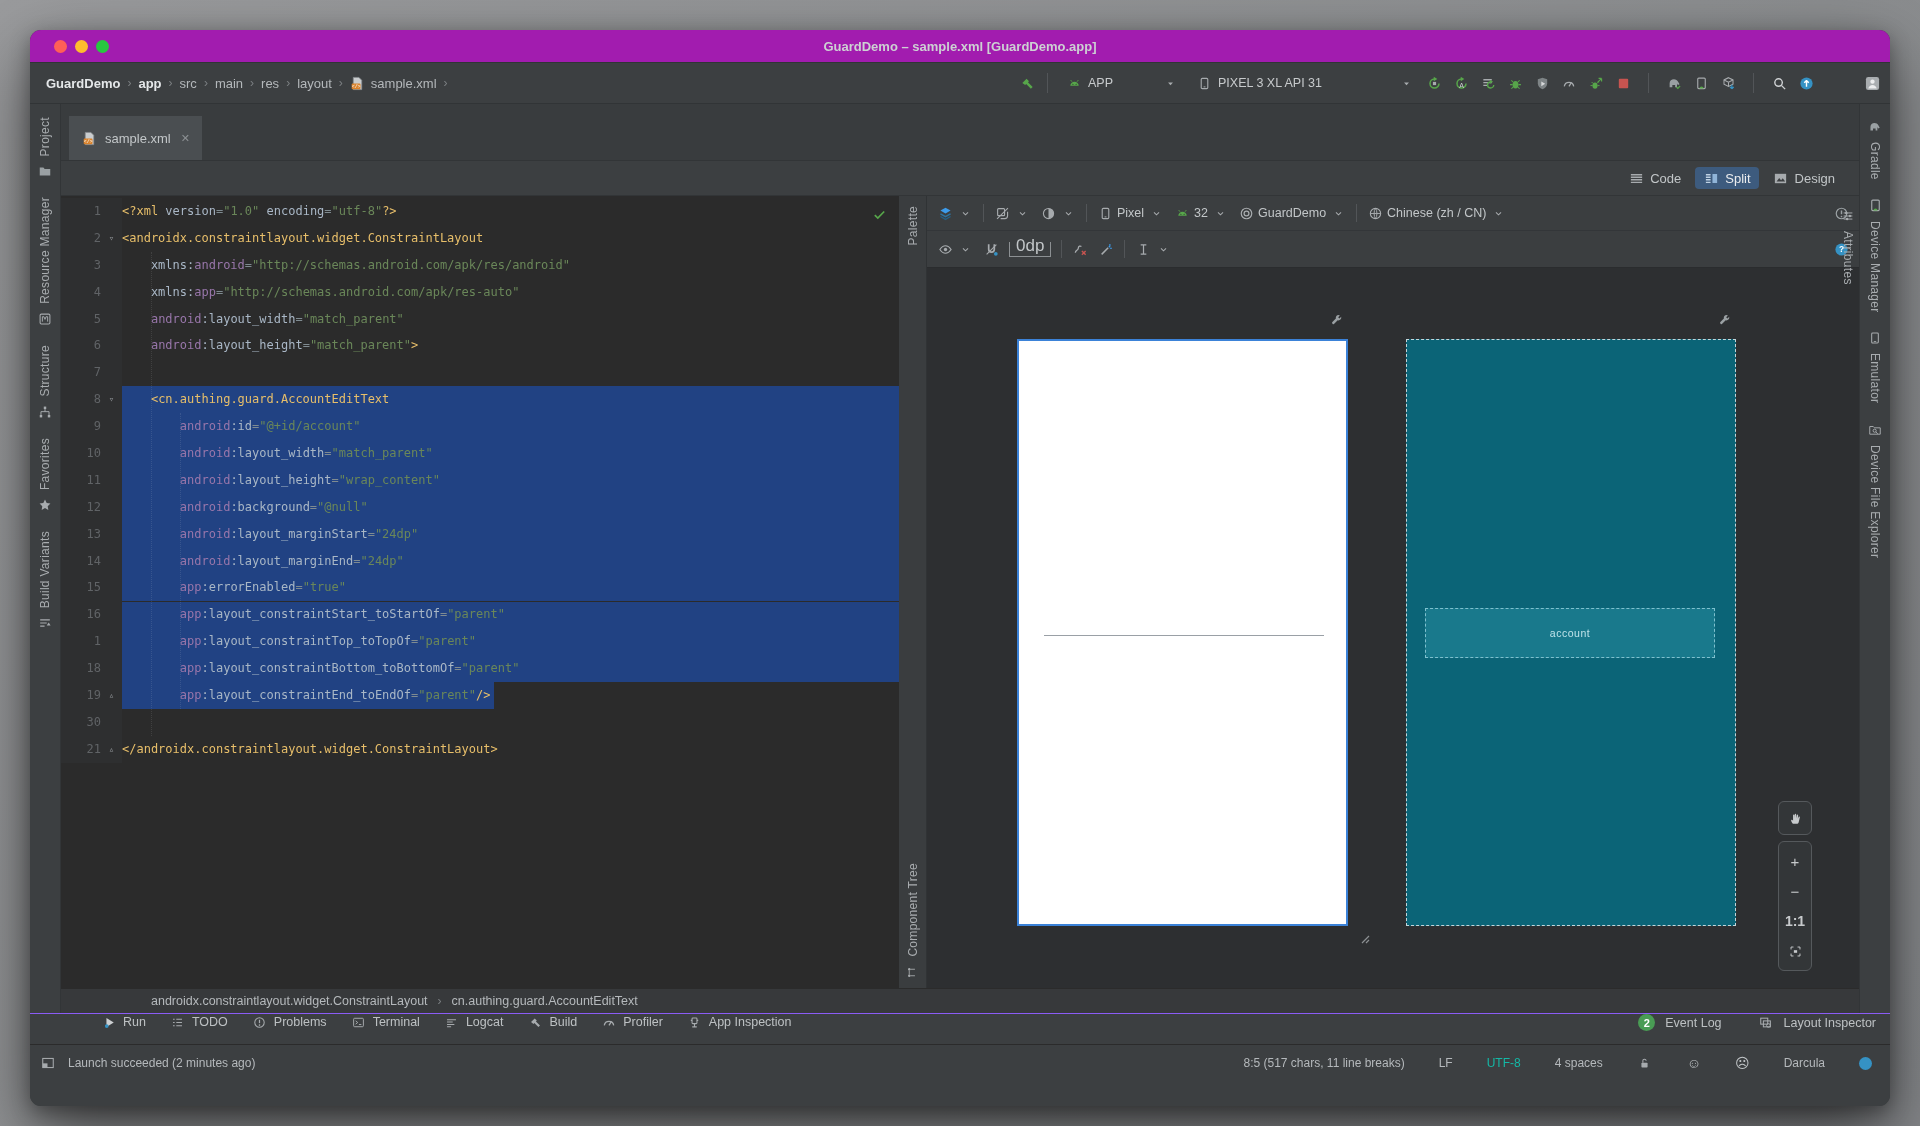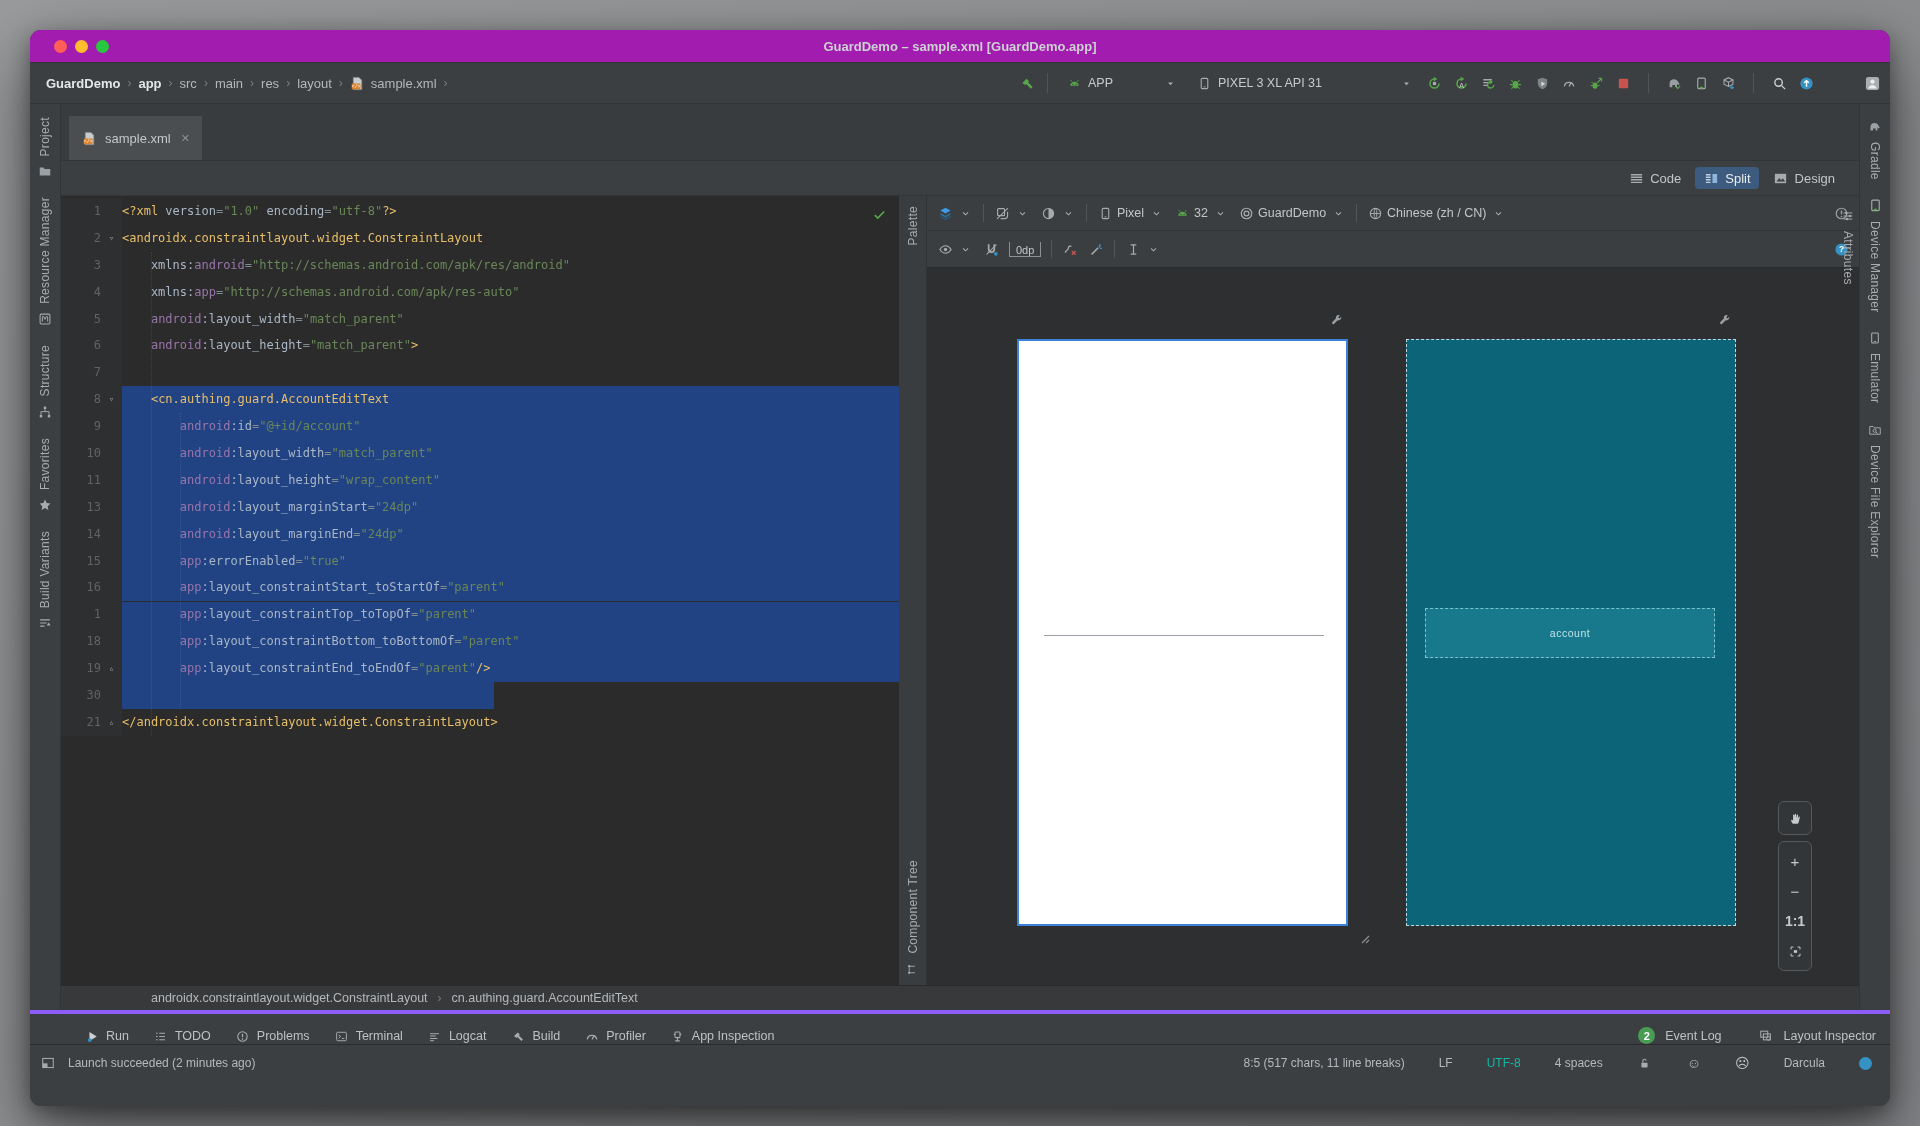--- a/index.html
+++ b/index.html
@@ -75,21 +75,21 @@
           display:flex;flex-direction:column;align-items:center;padding:10px 0 8px;}
   .dmain{flex:1;display:flex;flex-direction:column;min-width:0;}
   .dtool{flex:none;background:#3B3E40;display:flex;align-items:center;gap:10px;
          padding:0 10px;font-size:12.5px;color:#C2C6C8;}
   .dtool1{height:34px;border-bottom:1px solid #333639;}
   .dtool2{height:36px;border-bottom:1px solid #2A2C2E;}
   .ditem{display:flex;align-items:center;gap:4px;}
   .ddiv{width:1px;height:18px;background:#525558;}
   .dsp{flex:1}
   .marginw{border-bottom:1px solid #8C9093;border-left:1px solid #8C9093;border-right:1px solid #8C9093;
-           height:14px;display:flex;align-items:flex-end;padding:0 6px;font-size:11px;color:#C2C6C8;}
+           height:14px;display:flex;align-items:flex-end;padding:0 6px;font-size:17px;color:#C2C6C8;}
   .dcanvas{flex:1;position:relative;background:#2D2F31;overflow:hidden;}
   .phone-design{position:absolute;left:90px;top:71px;width:331px;height:587px;background:#FFFFFF;
                 border:2px solid #3B82D8;box-sizing:border-box;}
   .underline{position:absolute;left:25px;top:294px;width:280px;height:1px;background:#9AA0A6;}
   .phone-bp{position:absolute;left:479px;top:71px;width:330px;height:587px;background:#0B6477;
             border:1px dashed #C3D6DB;box-sizing:border-box;}
   .bpbox{position:absolute;left:18px;top:268px;width:290px;height:50px;background:#19798C;
          border:1px dashed #7FC0CE;box-sizing:border-box;display:flex;align-items:center;justify-content:center;
          color:#BFE3EA;font-size:10.5px;letter-spacing:.5px;}
   .wrench{position:absolute;top:44px;}
@@ -100,22 +100,22 @@
              border-radius:6px;display:flex;flex-direction:column;align-items:center;padding:4px 0;}
   .zbtn{height:30px;display:flex;align-items:center;justify-content:center;color:#C7CACC;
         font-size:15px;width:100%;}
   .zbtn.z11{font-size:14px;font-weight:bold;}
   .hatch{position:absolute;left:427px;top:660px;}
   .attrtab{position:absolute;right:3px;top:12px;display:flex;flex-direction:column;align-items:center;gap:7px;z-index:5;}
   
   .xmlcrumb{height:24px;flex:none;background:#37393B;border-top:1px solid #2B2B2B;
             display:flex;align-items:center;gap:10px;padding-left:90px;font-size:12.5px;color:#B5B9BC;}
   
-  .toolsbar{height:30px;flex:none;background:#3C3F41;border-top:4px solid #8b5cf6;
-            display:flex;align-items:flex-end;padding:0 14px 0 12px;font-size:12.5px;color:#BDC1C3;}
+  .toolsbar{height:30px;flex:none;background:#3C3F41;border-top:1px solid #8b5cf6;
+            display:flex;align-items:flex-start;padding:0 14px 0 29px;font-size:12.5px;color:#BDC1C3;}
   .btools{display:flex;align-items:center;gap:24px;margin-left:42px;}
   .btool{display:flex;align-items:center;gap:6px;}
   .tbar-right{margin-left:auto;display:flex;align-items:center;gap:10px;}
   .badge{width:17px;height:17px;border-radius:50%;background:#499C54;color:#fff;font-size:11px;
          font-weight:bold;display:flex;align-items:center;justify-content:center;}
   .gap26{width:16px;}
   
   .statusbar{height:54px;flex:none;background:#3C3F41;border-top:1px solid #2B2B2B;
              display:flex;align-items:flex-start;padding:7px 18px 0 10px;font-size:12px;color:#B5B9BC;}
   .st-left{display:flex;align-items:center;gap:12px;height:22px;}
@@ -477,20 +477,25 @@
                 <div class="lnum" style="padding-right: 0px;">10</div>
                 <div class="fold"></div>
                 <div class="ctext"><span class="tk-pln">        </span><span class="tk-ns">android</span><span class="tk-pln">:</span><span class="tk-attr">layout_width</span><span class="tk-eq">=</span><span class="tk-str">"match_parent"</span></div>
               </div>
               <div class="crow">
                 <div class="lnum" style="padding-right: 0px;">11</div>
                 <div class="fold"></div>
                 <div class="ctext"><span class="tk-pln">        </span><span class="tk-ns">android</span><span class="tk-pln">:</span><span class="tk-attr">layout_height</span><span class="tk-eq">=</span><span class="tk-str">"wrap_content"</span></div>
               </div>
               <div class="crow">
+                <div class="lnum" style="padding-right: 0px;">12</div>
+                <div class="fold"></div>
+                <div class="ctext"><span class="tk-pln">        </span><span class="tk-ns">android</span><span class="tk-pln">:</span><span class="tk-attr">background</span><span class="tk-eq">=</span><span class="tk-str">"@null"</span></div>
+              </div>
+              <div class="crow">
                 <div class="lnum" style="padding-right: 0px;">13</div>
                 <div class="fold"></div>
                 <div class="ctext"><span class="tk-pln">        </span><span class="tk-ns">android</span><span class="tk-pln">:</span><span class="tk-attr">layout_marginStart</span><span class="tk-eq">=</span><span class="tk-str">"24dp"</span></div>
               </div>
               <div class="crow">
                 <div class="lnum" style="padding-right: 0px;">14</div>
                 <div class="fold"></div>
                 <div class="ctext"><span class="tk-pln">        </span><span class="tk-ns">android</span><span class="tk-pln">:</span><span class="tk-attr">layout_marginEnd</span><span class="tk-eq">=</span><span class="tk-str">"24dp"</span></div>
               </div>
               <div class="crow">

